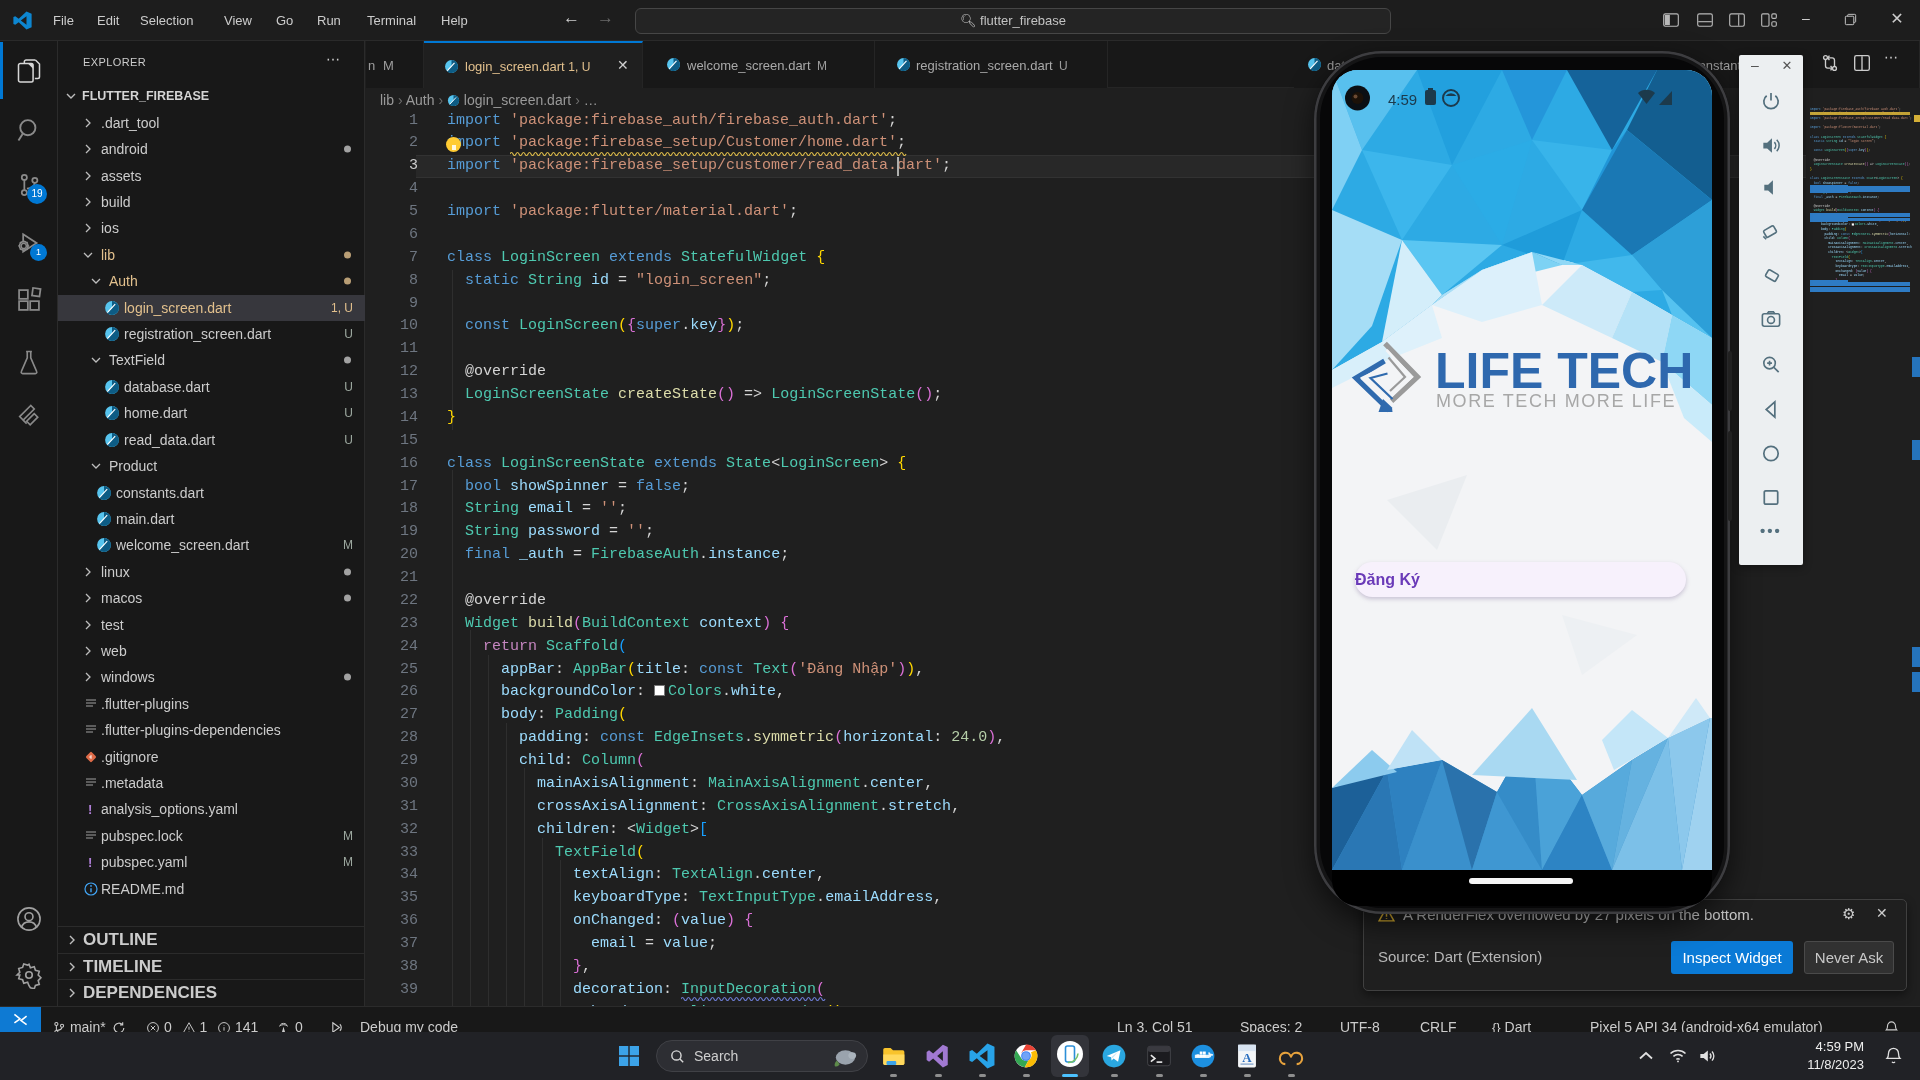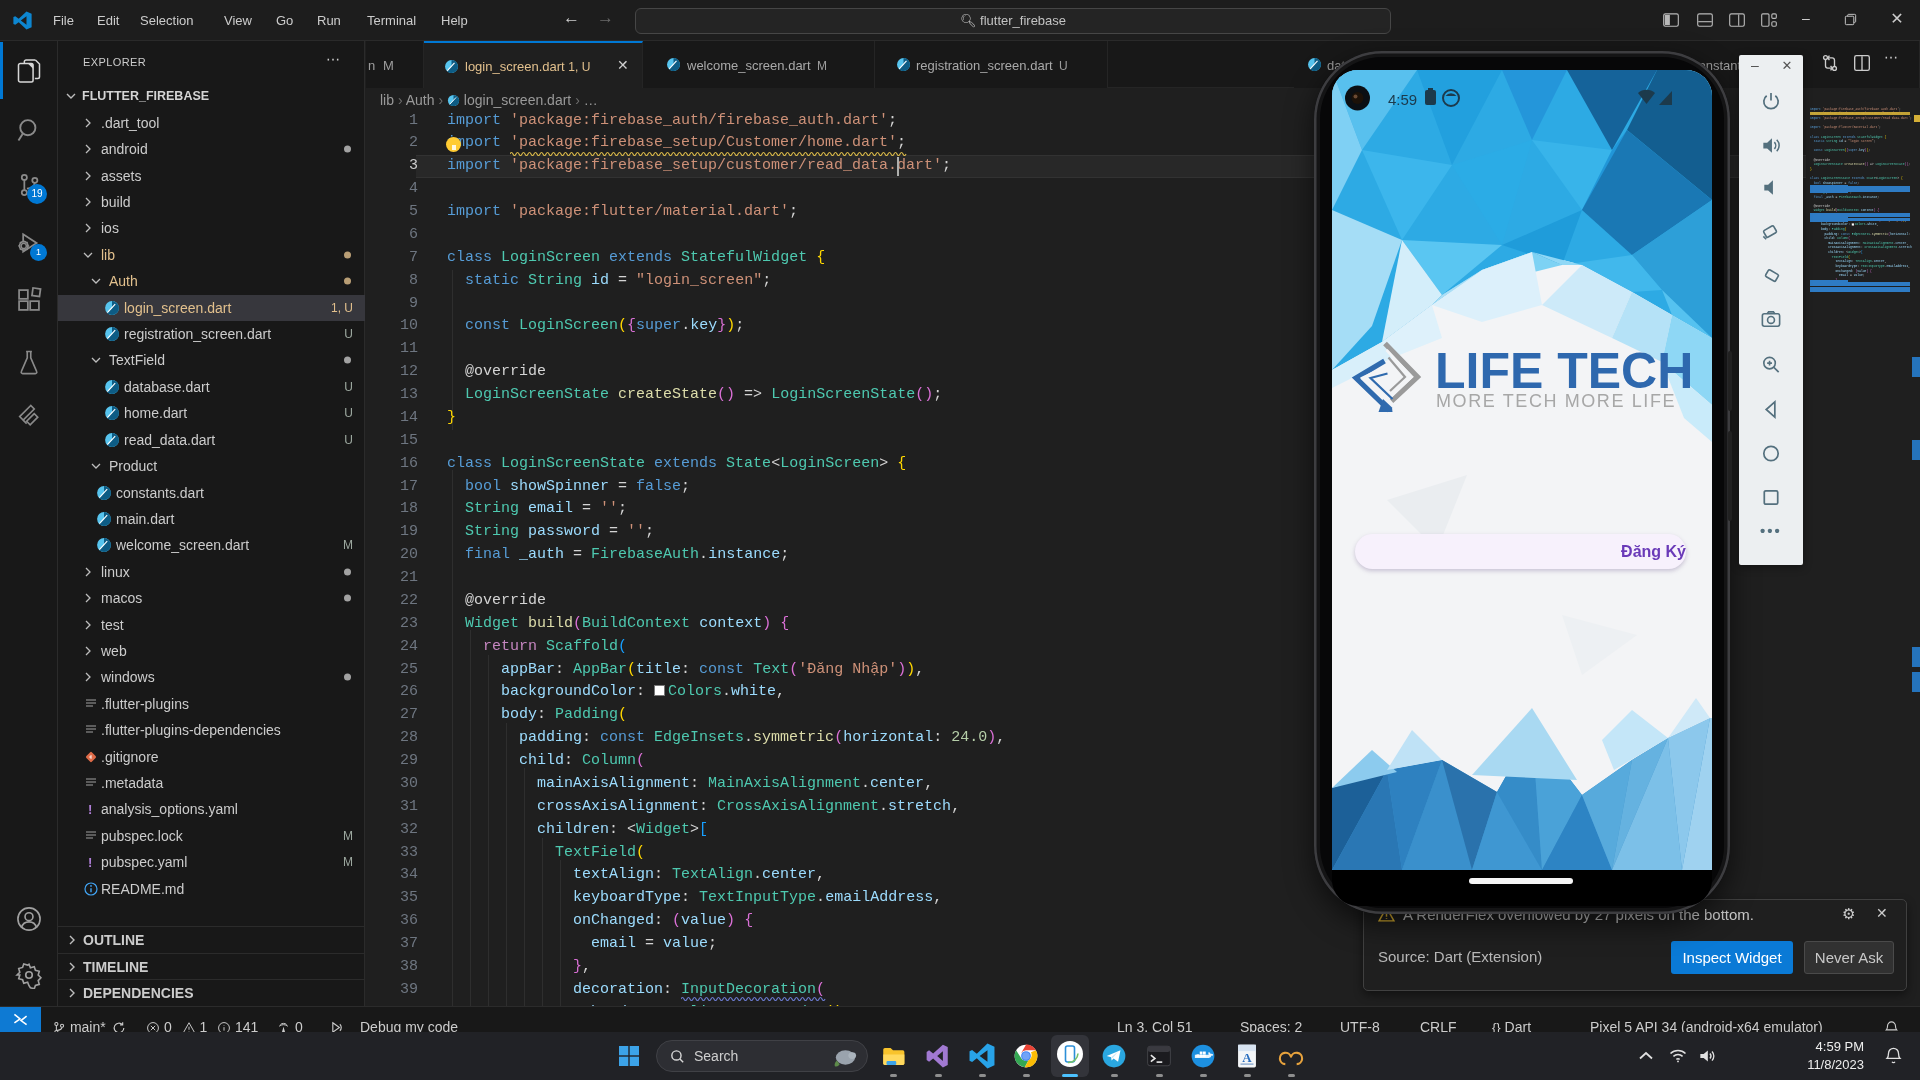--- a/index.html
+++ b/index.html
@@ -13,21 +13,21 @@
 #actbar { position:absolute; left:0; top:41px; width:58px; height:965px; background:#181818; border-right:1px solid #2b2b2b; }
 .badge { position:absolute; background:#0078d4; color:#fff; border-radius:50%; font-size:9px; text-align:center; }
 
 #sidebar { position:absolute; left:58px; top:41px; width:307px; height:965px; background:#181818; border-right:1px solid #2b2b2b; color:#cccccc; }
 .row { position:absolute; left:0; width:307px; height:26px; font-size:14px; color:#cccccc; white-space:nowrap; }
 .rowlbl { position:absolute; top:50%; transform:translateY(-50%); }
 .chev { position:absolute; top:50%; transform:translateY(-50%); width:16px; height:16px; }
 .gitb { position:absolute; right:12px; top:50%; transform:translateY(-50%); font-size:12px; color:#9da9a0; }
 .dot { position:absolute; right:14px; top:50%; transform:translateY(-50%); width:7px; height:7px; border-radius:50%; background:#c5c5c5; opacity:.8; }
 .gold { color:#e2c08d !important; }
-.secthead { position:absolute; left:0; width:307px; height:27px; border-top:1px solid #2b2b2b; font-size:14px; font-weight:bold; color:#cccccc; }
+.secthead { position:absolute; left:0; width:307px; height:27px; border-top:1px solid #2b2b2b; font-size:17px; font-weight:bold; color:#cccccc; }
 
 #editor { position:absolute; left:366px; top:41px; width:1554px; height:965px; background:#1f1f1f; }
 #tabs { position:absolute; left:0; top:0; width:1554px; height:47px; background:#181818; border-bottom:1px solid #252525; }
 .tab { position:absolute; top:0; height:47px; background:#181818; border-right:1px solid #252525; color:#bdbdbd; font-size:13px; }
 .tab .lbl { position:absolute; left:40px; top:50%; transform:translateY(-50%); white-space:nowrap; }
 .tab.active { background:#1f1f1f; border-top:2px solid #0078d4; color:#e2c08d; }
 #breadcrumb { position:absolute; left:14px; top:47px; height:24px; line-height:24px; font-size:14px; color:#999999; white-space:nowrap; }
 #code, #gutter { position:absolute; font-family:"Liberation Mono", monospace; font-size:15px; line-height:22.87px; white-space:pre; }
 #gutter { left:0; top:68.6px; width:52px; text-align:right; color:#6e7681; }
 #code { left:81px; top:68.6px; color:#d4d4d4; }
@@ -784,21 +784,21 @@
       <circle cx="23.5" cy="26.5" r="2" fill="#6b4a33"></circle>
       <text x="56" y="35" font-family="Liberation Sans" font-size="15" fill="#1c3a4c">4:59</text>
       <rect x="93" y="20" width="11" height="15" rx="2" fill="#1c3a4c"></rect>
       <rect x="96" y="18" width="5" height="3" fill="#1c3a4c"></rect>
       <circle cx="119" cy="28" r="8" fill="none" stroke="#1c3a4c" stroke-width="2"></circle>
       <path d="M113.5 26 a7 7 0 0 1 11 0" fill="#1c3a4c"></path>
       <path d="M306 23 a13 13 0 0 1 17 0 L314.5 34z" fill="#1c3a4c"></path>
       <path d="M327 35 L340 35 L340 21z" fill="#1c3a4c"></path>
     </svg>
     
-    <div class="abs" style="left:23px;top:464px;width:331px;height:35px;background:#f7f1fc;border-radius:17.5px;box-shadow:0 2px 4px rgba(120,100,150,.35);color:#6a3ab8;font-weight:bold;font-size:16px;text-align:right;line-height:35px">Đăng Ký</div>
+    <div class="abs" style="left:23px;top:492px;width:331px;height:35px;background:#f7f1fc;border-radius:17.5px;box-shadow:0 2px 4px rgba(120,100,150,.35);color:#6a3ab8;font-weight:bold;font-size:16px;text-align:left;line-height:35px">Đăng Ký</div>
     
     <div class="abs" style="left:137px;top:808px;width:104px;height:6px;border-radius:3px;background:#f5f5f5"></div>
   </div>
 </div>
 
 <div id="empanel">
   <div class="abs" style="left:8px;top:2px;width:16px;text-align:center;color:#555;font-size:14px">–</div>
   <div class="abs" style="left:40px;top:3px;width:16px;text-align:center;color:#555;font-size:13px">✕</div>
   <svg class="emic" style="top:35px" width="23" height="23" viewBox="0 0 24 24" fill="none" stroke="#54707e" stroke-width="1.8">
         <path d="M12 3v8"></path>

